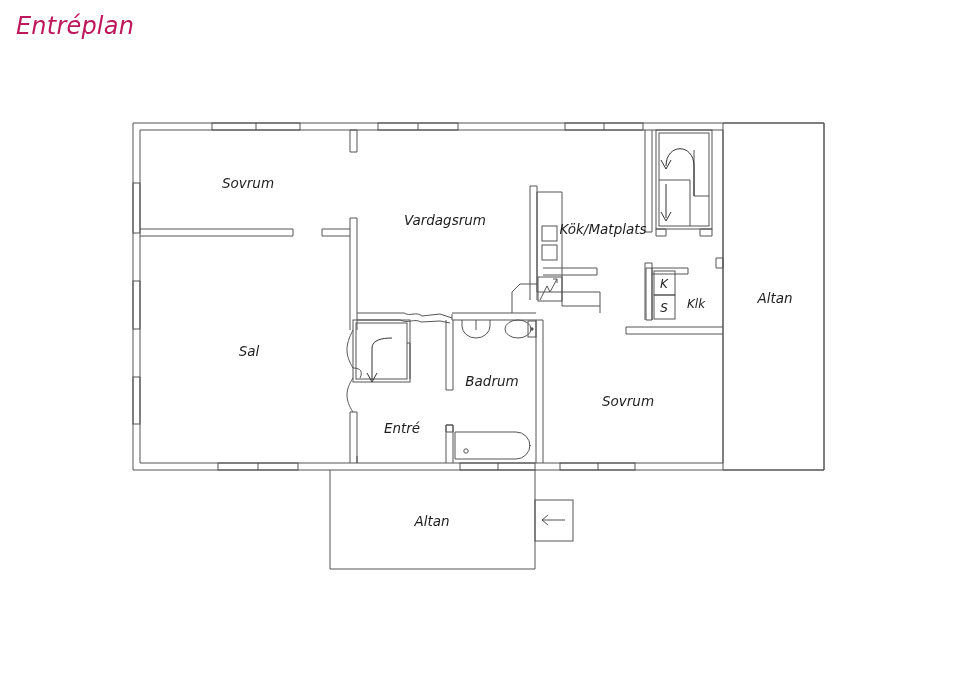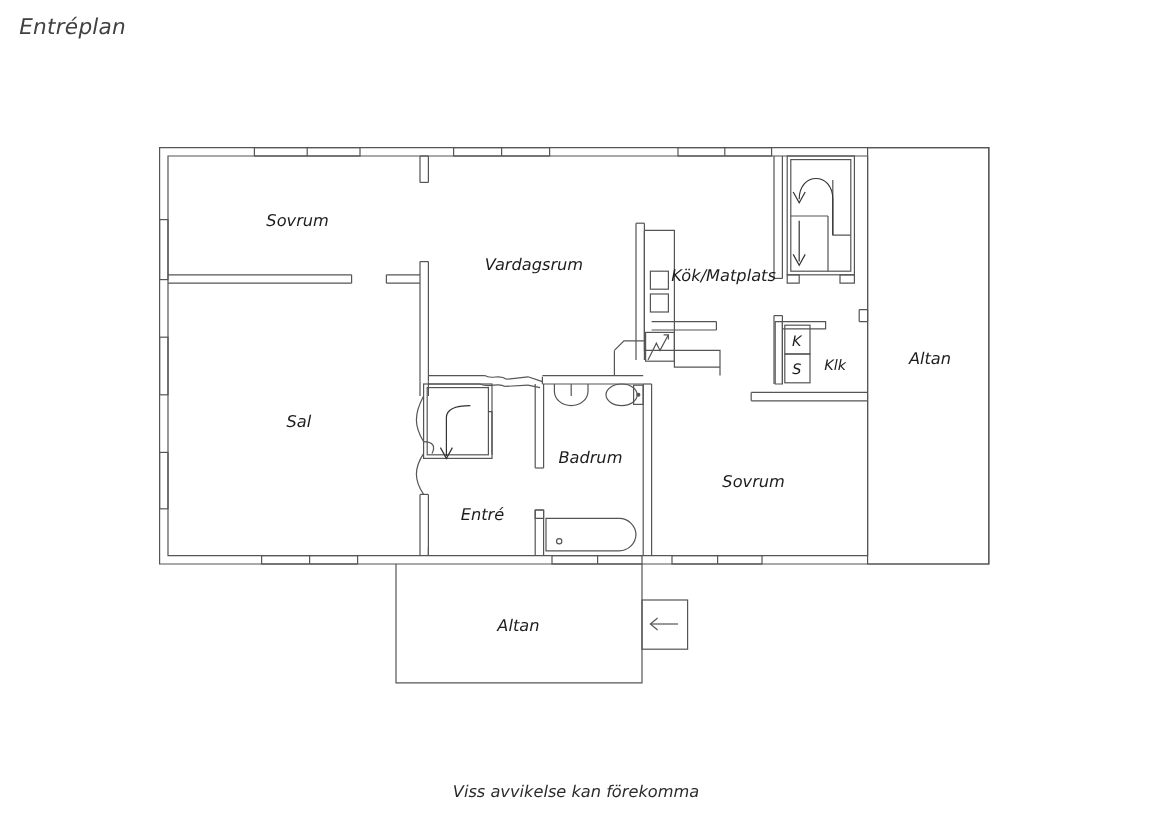--- a/index.html
+++ b/index.html
@@ -17,23 +17,23 @@
   }
   #page {
     position: absolute;
     inset: 0;
     background: #ffffff;
   }
   #floorplan-title {
     position: absolute;
     left: 16px;
     top: 12px;
-    font-size: 18px;
+    font-size: 24px;
     font-style: italic;
-    color: #404040;
+    color: #be185d;
     letter-spacing: 0.2px;
     font-family: "DejaVu Sans", "Liberation Sans", sans-serif;
     white-space: nowrap;
   }
   #floorplan-footer {
     position: absolute;
     left: 0;
     right: 0;
     top: 652px;
     text-align: center;
@@ -316,15 +316,14 @@
 
     <text class="rm-label rm-label-lg" text-anchor="middle" x="775" y="303">Altan</text>
 
     <text class="rm-label rm-label-lg" text-anchor="middle" x="432" y="526">Altan</text>
 
     <text class="app-label" text-anchor="middle" x="664" y="288">K</text>
     <text class="app-label" text-anchor="middle" x="664" y="312">S</text>
 
   </svg>
 
-  <div id="floorplan-footer">Viss avvikelse kan förekomma</div>
 
 </div>
 
 </body></html>

